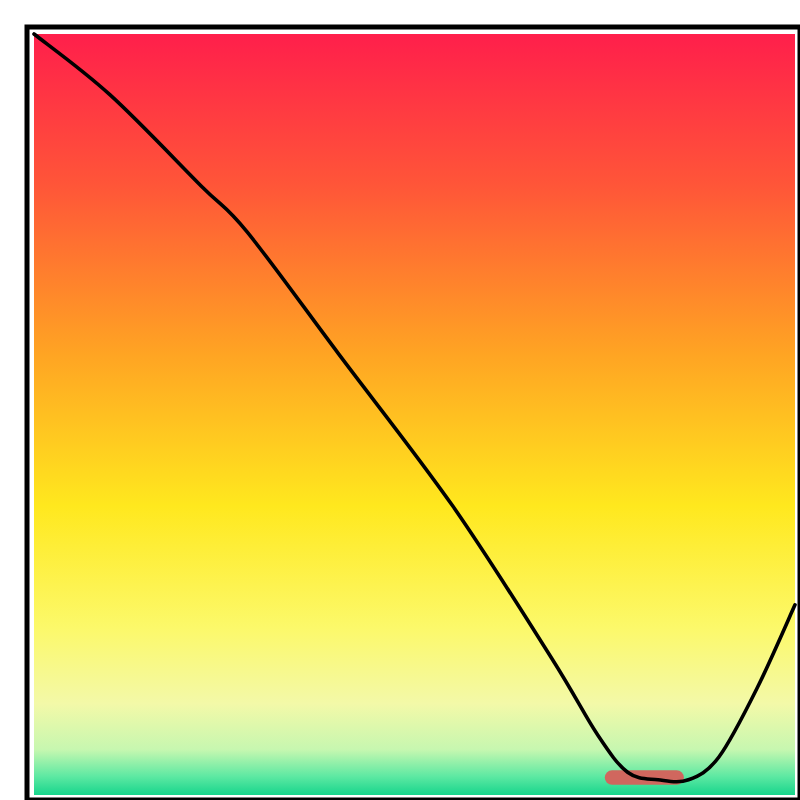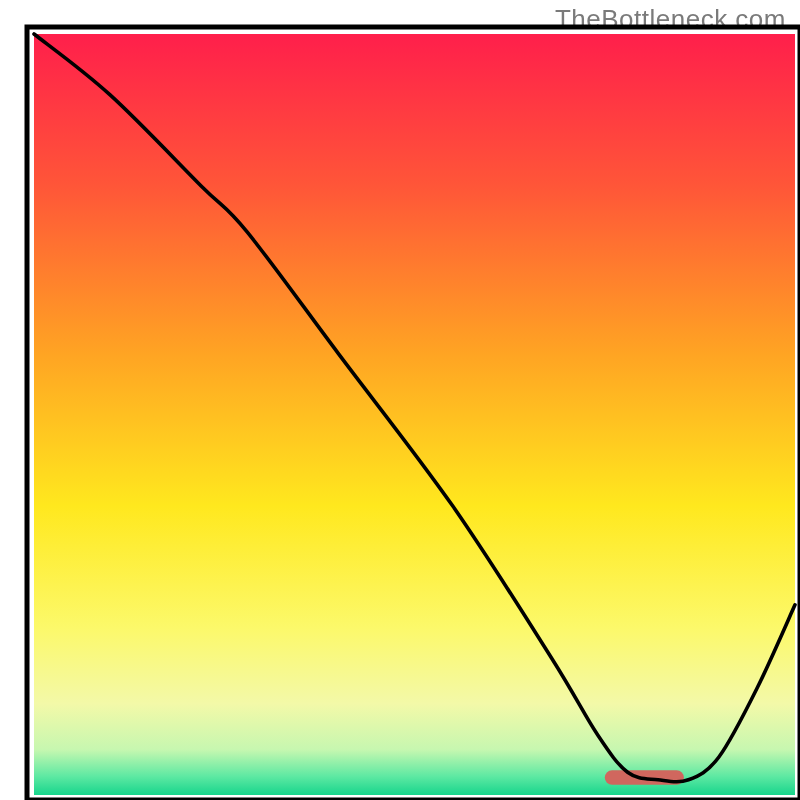--- a/index.html
+++ b/index.html
@@ -29,21 +29,20 @@
     left: 0;
     top: 0;
     width: 800px;
     height: 800px;
   }
 </style>
 </head>
 <body>
 
 <div class="frame">
-  <div class="watermark">TheBottleneck.com</div>
 
   <svg class="plot" viewBox="0 0 800 800">
     <defs>
       <linearGradient id="bg-grad" x1="0" y1="0" x2="0" y2="1">
           <stop offset="0.00%" stop-color="#ff1f4b"></stop>
           <stop offset="20.00%" stop-color="#ff5638"></stop>
           <stop offset="42.00%" stop-color="#ffa423"></stop>
           <stop offset="62.00%" stop-color="#ffe81e"></stop>
           <stop offset="78.00%" stop-color="#fcf96a"></stop>
           <stop offset="88.00%" stop-color="#f3f9a8"></stop>

